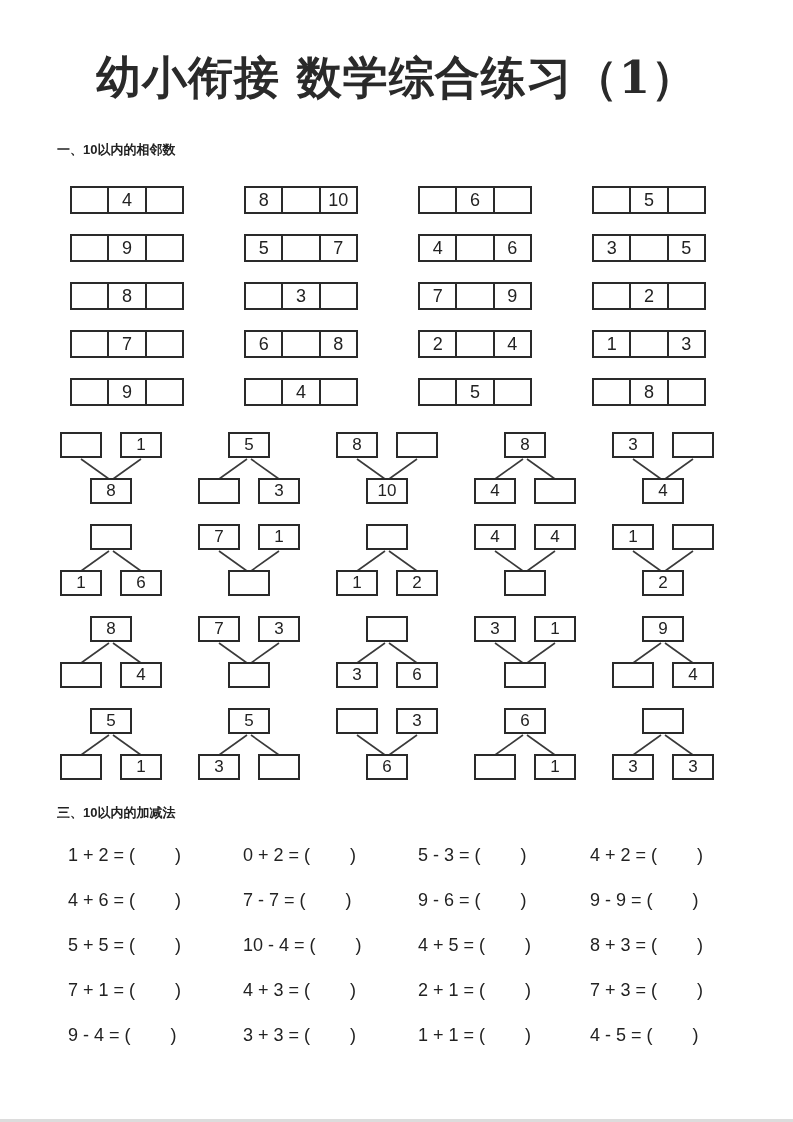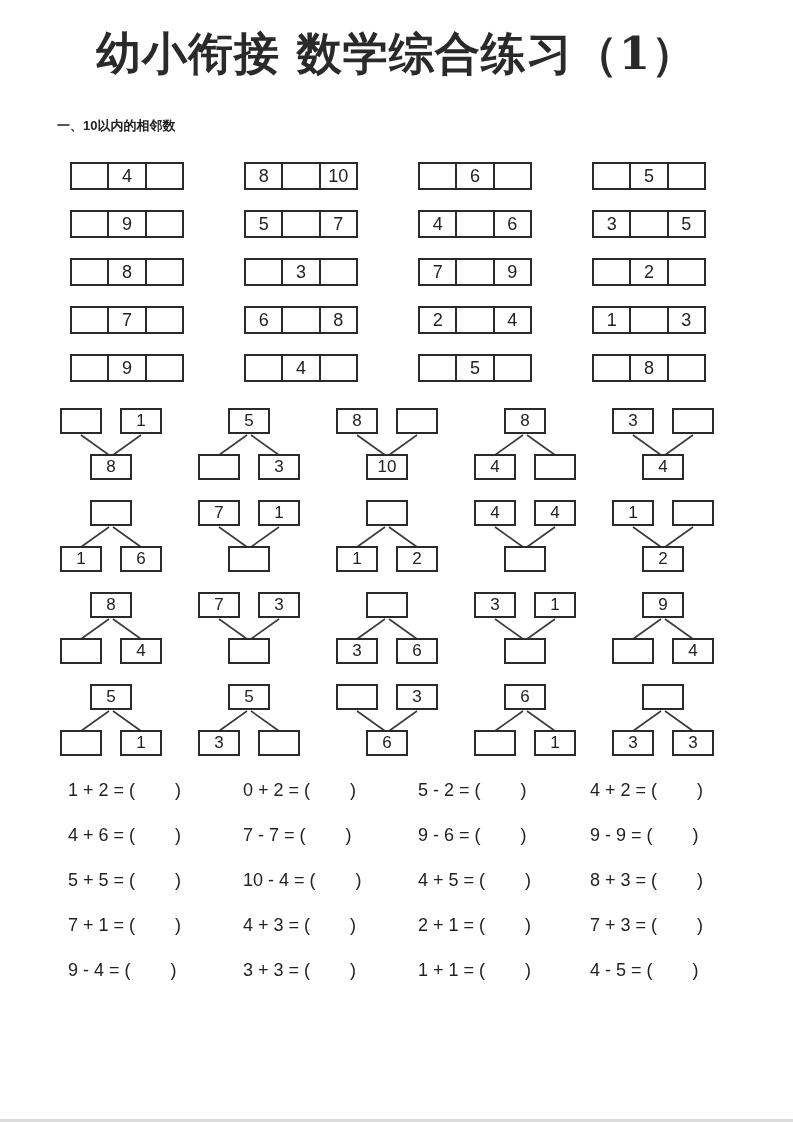--- a/index.html
+++ b/index.html
@@ -6,21 +6,21 @@
   .page{
     position:relative;
     width:793px;height:1122px;
     background:#ffffff;
     overflow:hidden;
     font-family:"Liberation Sans", sans-serif;
     color:#262626;
   }
   .title{
     margin:0;
-    padding-top:25px;
+    padding-top:49px;
     font-family:"DejaVu Serif","Liberation Serif",serif;
     font-weight:600;
     font-size:45px;
     line-height:57px;
     text-align:center;
     color:#2a2a2a;
     letter-spacing:1px;
   }
   .sec-heading{
     margin:34px 0 0 57px;
@@ -389,24 +389,25 @@
         <svg width="122" height="74">
           <line x1="59" y1="27" x2="31" y2="47" stroke="#3a3a3a" stroke-width="1.6"></line>
           <line x1="63" y1="27" x2="91" y2="47" stroke="#3a3a3a" stroke-width="1.6"></line>
         </svg>
         <div class="bx tc"></div>
         <div class="bx b0">3</div>
         <div class="bx b1">3</div>
       </div>
     </div>
 
+  <div class="sec-heading s3">三、10以内的加减法</div>
   <div class="arith-grid" id="arith">
       <div class="eq">1 + 2 = (        )</div>
       <div class="eq">0 + 2 = (        )</div>
-      <div class="eq">5 - 2 = (        )</div>
+      <div class="eq">5 - 3 = (        )</div>
       <div class="eq">4 + 2 = (        )</div>
       <div class="eq">4 + 6 = (        )</div>
       <div class="eq">7 - 7 = (        )</div>
       <div class="eq">9 - 6 = (        )</div>
       <div class="eq">9 - 9 = (        )</div>
       <div class="eq">5 + 5 = (        )</div>
       <div class="eq">10 - 4 = (        )</div>
       <div class="eq">4 + 5 = (        )</div>
       <div class="eq">8 + 3 = (        )</div>
       <div class="eq">7 + 1 = (        )</div>

